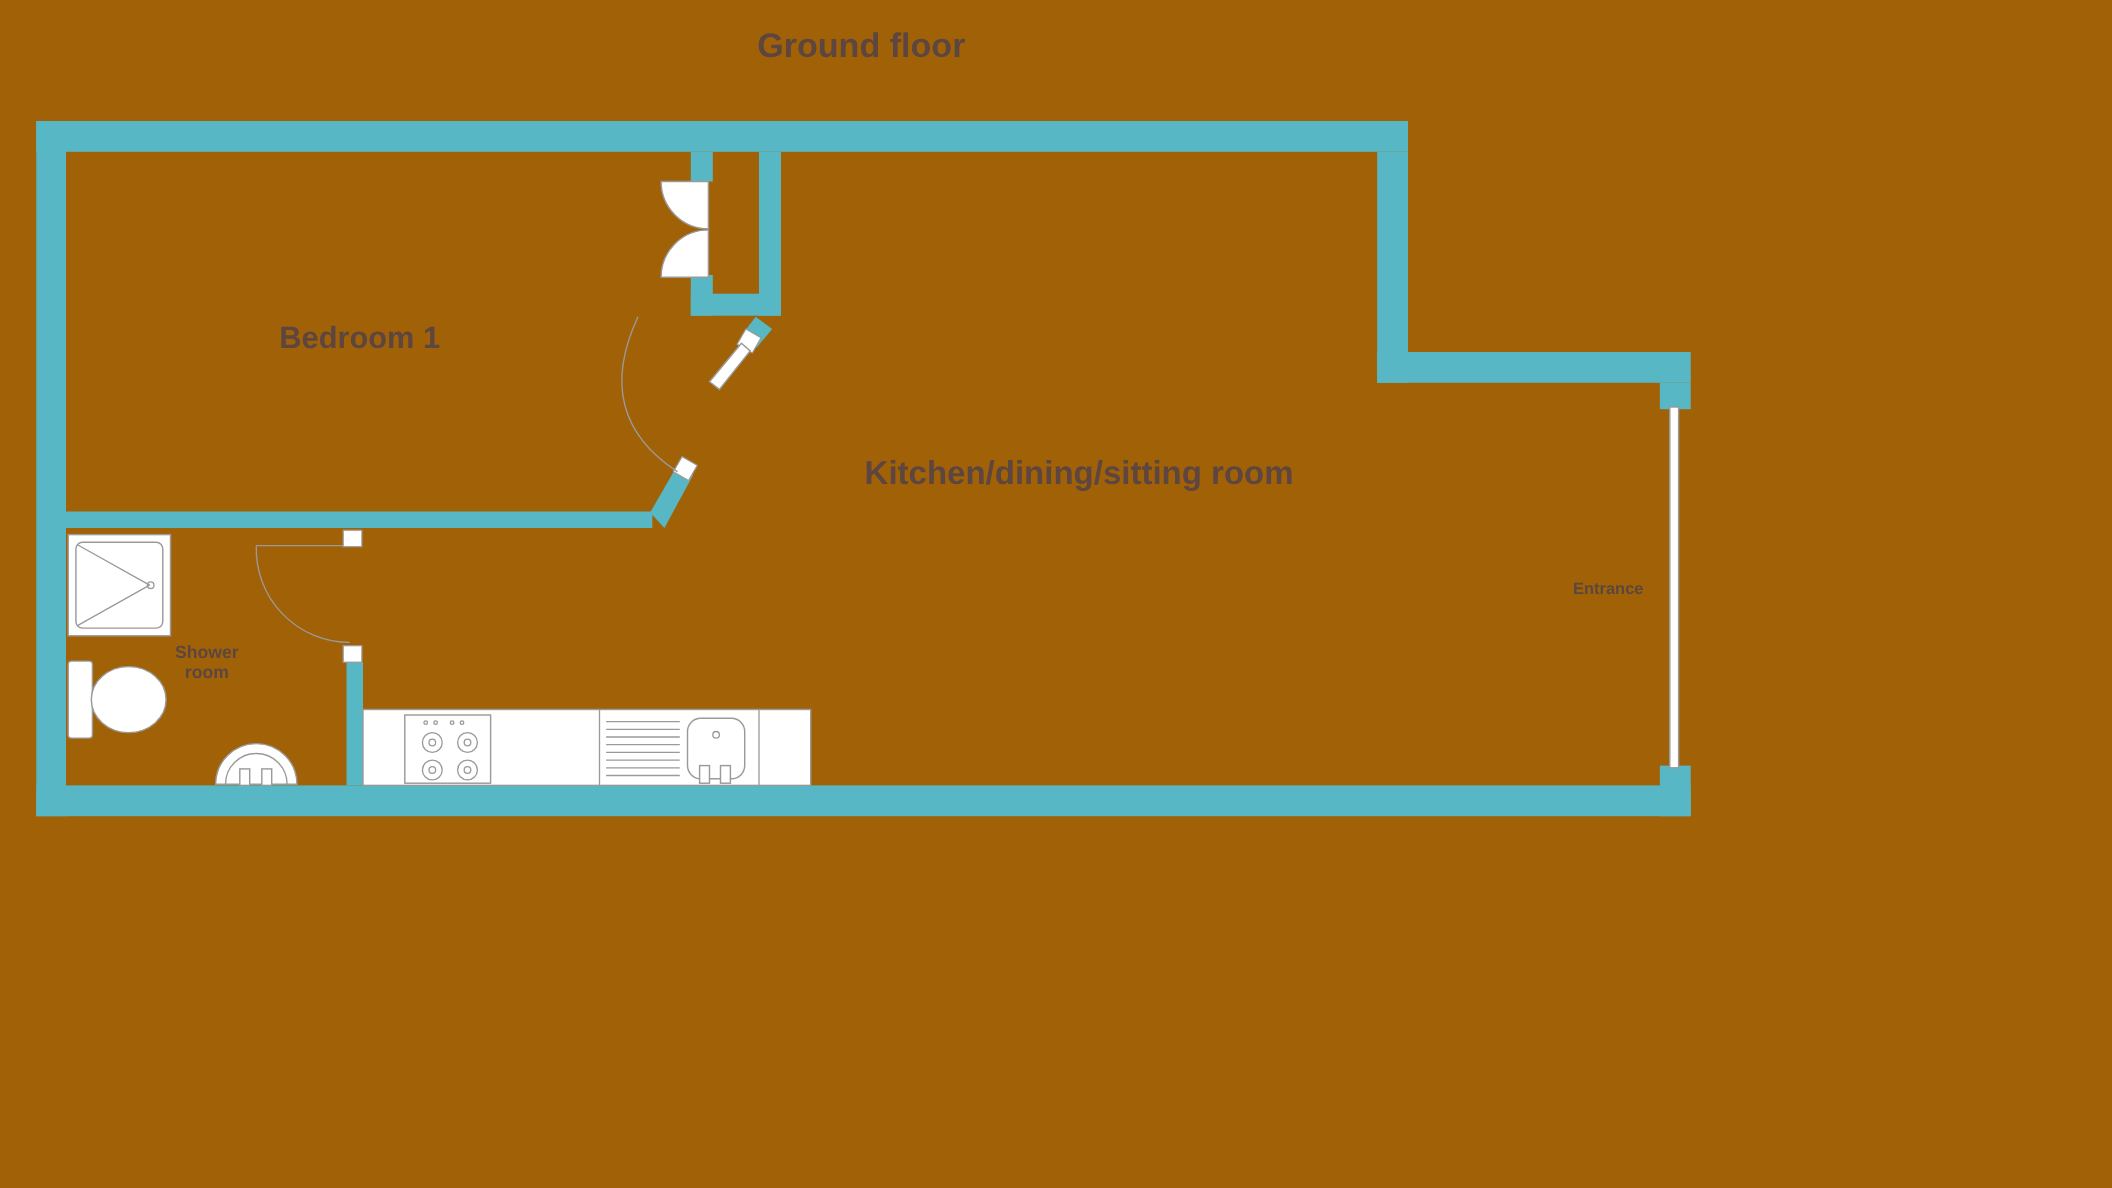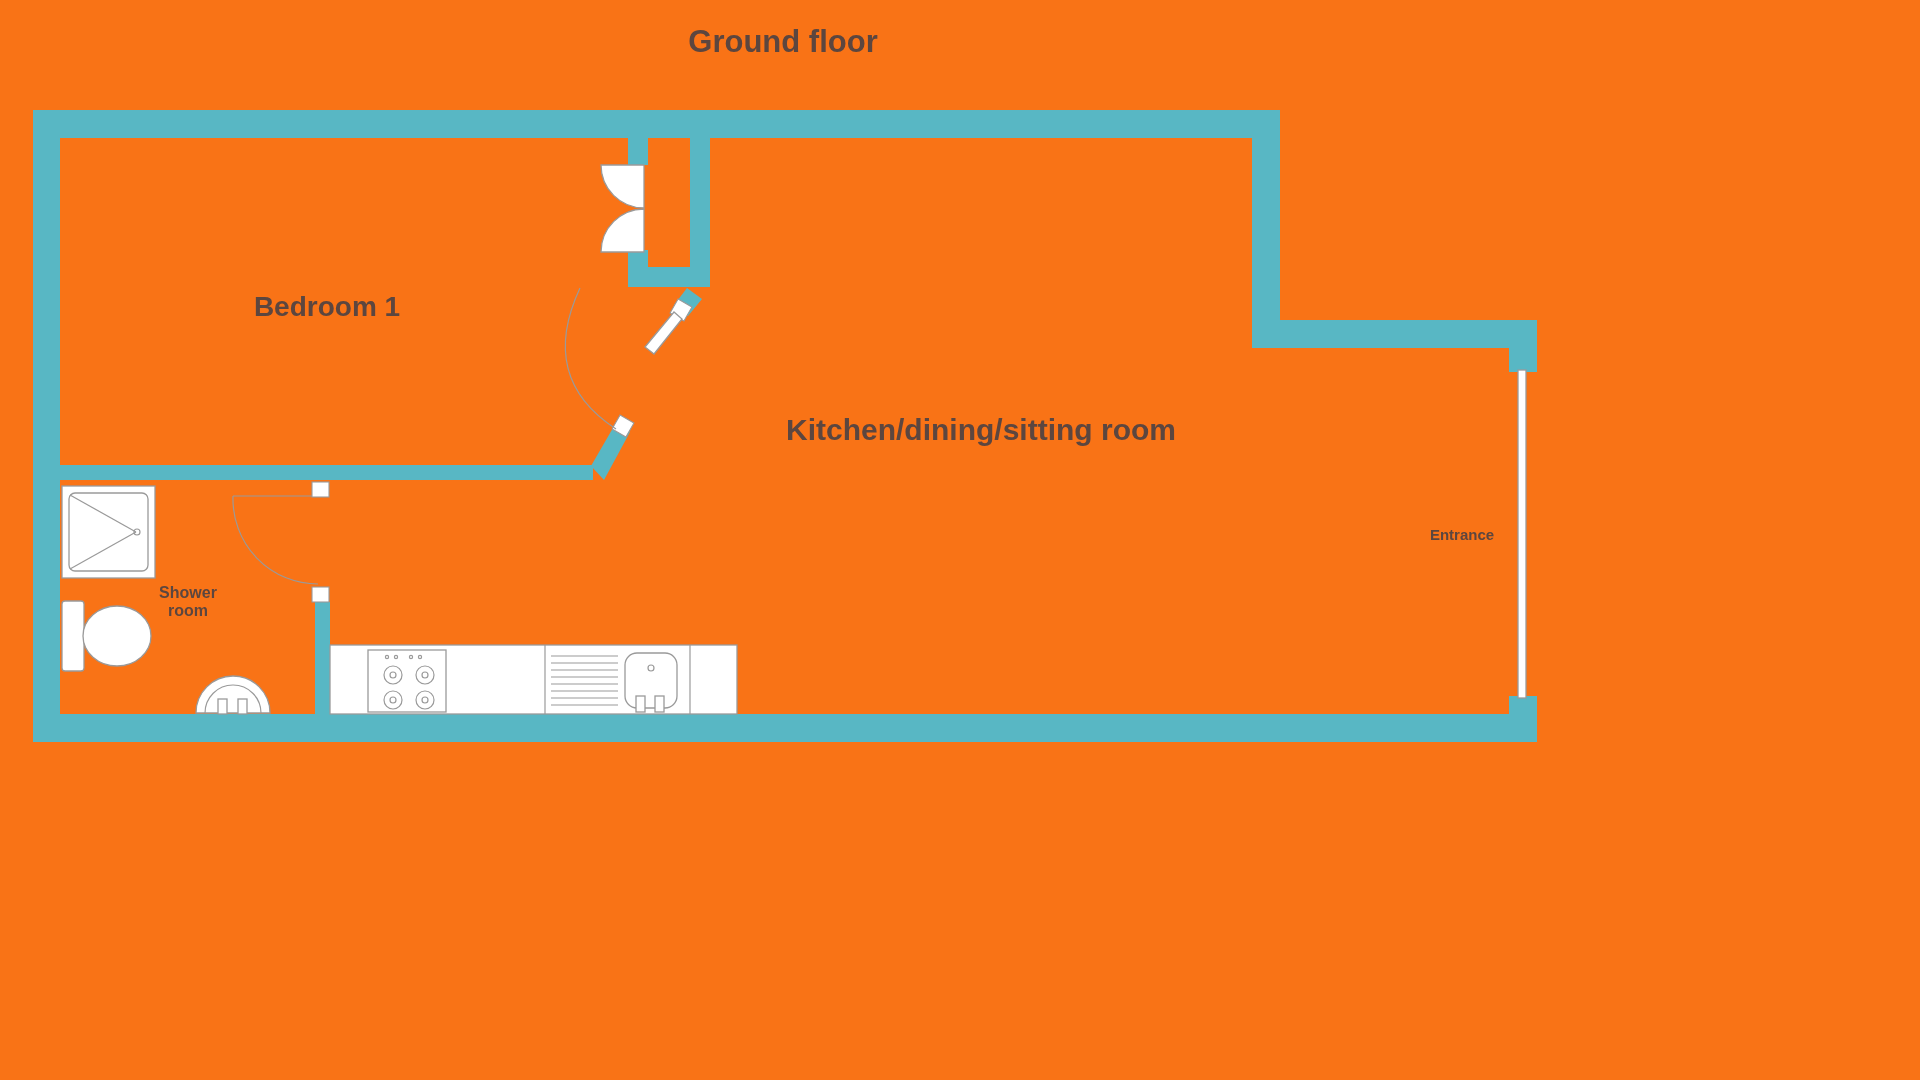--- a/index.html
+++ b/index.html
@@ -1,17 +1,17 @@
 <!DOCTYPE html>
 <html style="--wall: #58b7c4; --outline: #9a9a9a; --text: #5c463f;"><head>
 <meta charset="utf-8">
 <style>
   html,body{margin:0;padding:0;background:#ffffff;}
   body{width:1920px;height:1080px;font-family:"Liberation Sans",sans-serif;overflow:hidden;}
-  .page{position:relative;width:1920px;height:1080px;background:#f97316;}
+  .page{position:relative;width:1920px;height:1080px;background:#a16207;}
   svg{position:absolute;left:0;top:0;}
   .wall{fill:var(--wall,#58b7c4);stroke:none;}
   .fixture{fill:#ffffff;stroke:var(--outline,#9a9a9a);stroke-width:1.3;}
   .thin{fill:none;stroke:var(--outline,#9a9a9a);stroke-width:1.2;}
   .jamb{fill:#ffffff;stroke:var(--outline,#9a9a9a);stroke-width:1.1;}
   text{fill:var(--text,#5c463f);font-weight:bold;text-anchor:middle;font-family:"Liberation Sans",sans-serif;}
   .title{font-size:31px;}
   .room-label{font-size:28px;}
   .room-label-big{font-size:30px;}
   .small-label{font-size:16px;}

